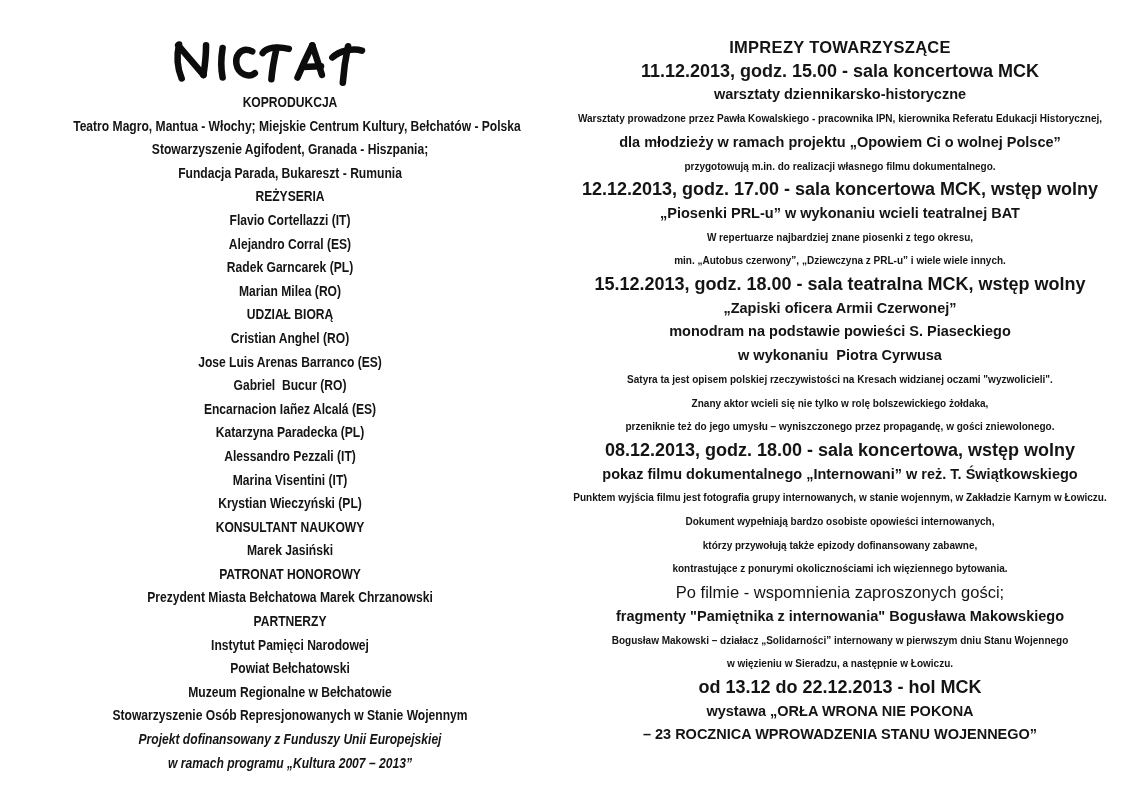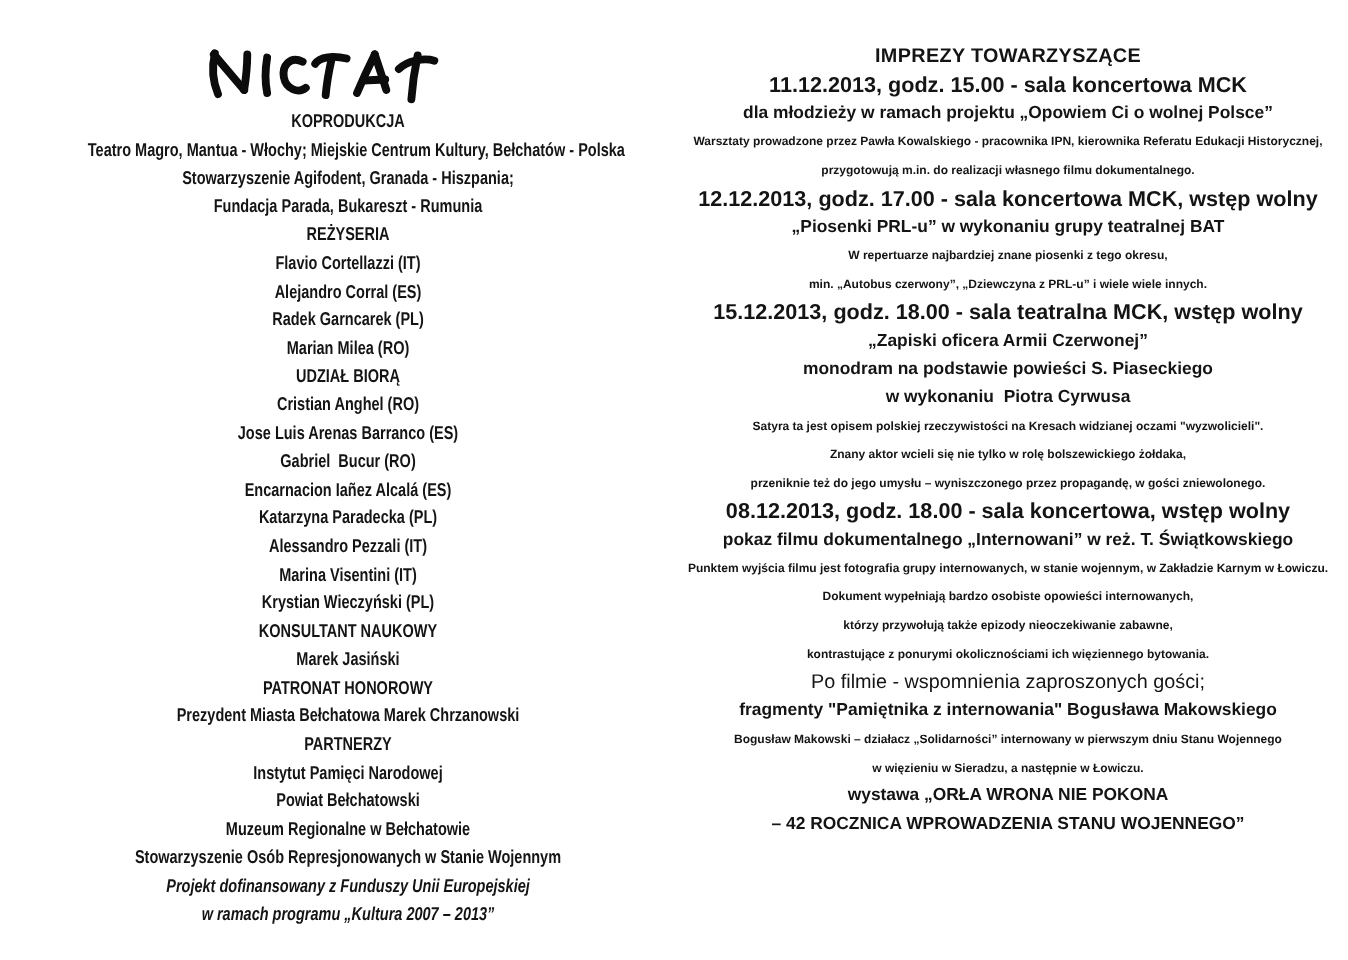--- a/index.html
+++ b/index.html
@@ -144,42 +144,44 @@
         <div class="line l-bold">Stowarzyszenie Osób Represjonowanych w Stanie Wojennym</div>
         <div class="line l-bold-italic">Projekt dofinansowany z Funduszy Unii Europejskiej</div>
         <div class="line l-bold-italic">w ramach programu „Kultura 2007 – 2013”</div>
       </div>
   </div>
 
   <div class="rcol">
     <div>
         <div class="line r-title">IMPREZY TOWARZYSZĄCE</div>
         <div class="line r-regular">11.12.2013, godz. 15.00 - sala koncertowa MCK</div>
+        <div class="line r-bold">warsztaty dziennikarsko-historyczne</div>
+        <div class="line r-small">Warsztaty prowadzone przez Pawła Kowalskiego - pracownika IPN, kierownika Referatu Edukacji Historycznej,</div>
         <div class="line r-bold">dla młodzieży w ramach projektu „Opowiem Ci o wolnej Polsce”</div>
-        <div class="line r-small">Warsztaty prowadzone przez Pawła Kowalskiego - pracownika IPN, kierownika Referatu Edukacji Historycznej,</div>
         <div class="line r-small">przygotowują m.in. do realizacji własnego filmu dokumentalnego.</div>
         <div class="line r-regular">12.12.2013, godz. 17.00 - sala koncertowa MCK, wstęp wolny</div>
-        <div class="line r-bold">„Piosenki PRL-u” w wykonaniu grupy teatralnej BAT</div>
+        <div class="line r-bold">„Piosenki PRL-u” w wykonaniu wcieli teatralnej BAT</div>
         <div class="line r-small">W repertuarze najbardziej znane piosenki z tego okresu,</div>
         <div class="line r-small">min. „Autobus czerwony”, „Dziewczyna z PRL-u” i wiele wiele innych.</div>
         <div class="line r-regular">15.12.2013, godz. 18.00 - sala teatralna MCK, wstęp wolny</div>
         <div class="line r-bold">„Zapiski oficera Armii Czerwonej”</div>
         <div class="line r-bold">monodram na podstawie powieści S. Piaseckiego</div>
         <div class="line r-bold">w wykonaniu  Piotra Cyrwusa</div>
         <div class="line r-small">Satyra ta jest opisem polskiej rzeczywistości na Kresach widzianej oczami "wyzwolicieli".</div>
         <div class="line r-small">Znany aktor wcieli się nie tylko w rolę bolszewickiego żołdaka,</div>
         <div class="line r-small">przeniknie też do jego umysłu – wyniszczonego przez propagandę, w gości zniewolonego.</div>
         <div class="line r-regular">08.12.2013, godz. 18.00 - sala koncertowa, wstęp wolny</div>
         <div class="line r-bold">pokaz filmu dokumentalnego „Internowani” w reż. T. Świątkowskiego</div>
         <div class="line r-small">Punktem wyjścia filmu jest fotografia grupy internowanych, w stanie wojennym, w Zakładzie Karnym w Łowiczu.</div>
         <div class="line r-small">Dokument wypełniają bardzo osobiste opowieści internowanych,</div>
-        <div class="line r-small">którzy przywołują także epizody nieoczekiwanie zabawne,</div>
+        <div class="line r-small">którzy przywołują także epizody dofinansowany zabawne,</div>
         <div class="line r-small">kontrastujące z ponurymi okolicznościami ich więziennego bytowania.</div>
         <div class="line r-bold-lg">Po filmie - wspomnienia zaproszonych gości;</div>
         <div class="line r-bold">fragmenty "Pamiętnika z internowania" Bogusława Makowskiego</div>
         <div class="line r-small">Bogusław Makowski – działacz „Solidarności” internowany w pierwszym dniu Stanu Wojennego</div>
         <div class="line r-small">w więzieniu w Sieradzu, a następnie w Łowiczu.</div>
+        <div class="line r-regular">od 13.12 do 22.12.2013 - hol MCK</div>
         <div class="line r-bold">wystawa „ORŁA WRONA NIE POKONA</div>
-        <div class="line r-bold">– 42 ROCZNICA WPROWADZENIA STANU WOJENNEGO”</div>
+        <div class="line r-bold">– 23 ROCZNICA WPROWADZENIA STANU WOJENNEGO”</div>
       </div>
   </div>
 
 </div>
 
 </body></html>

